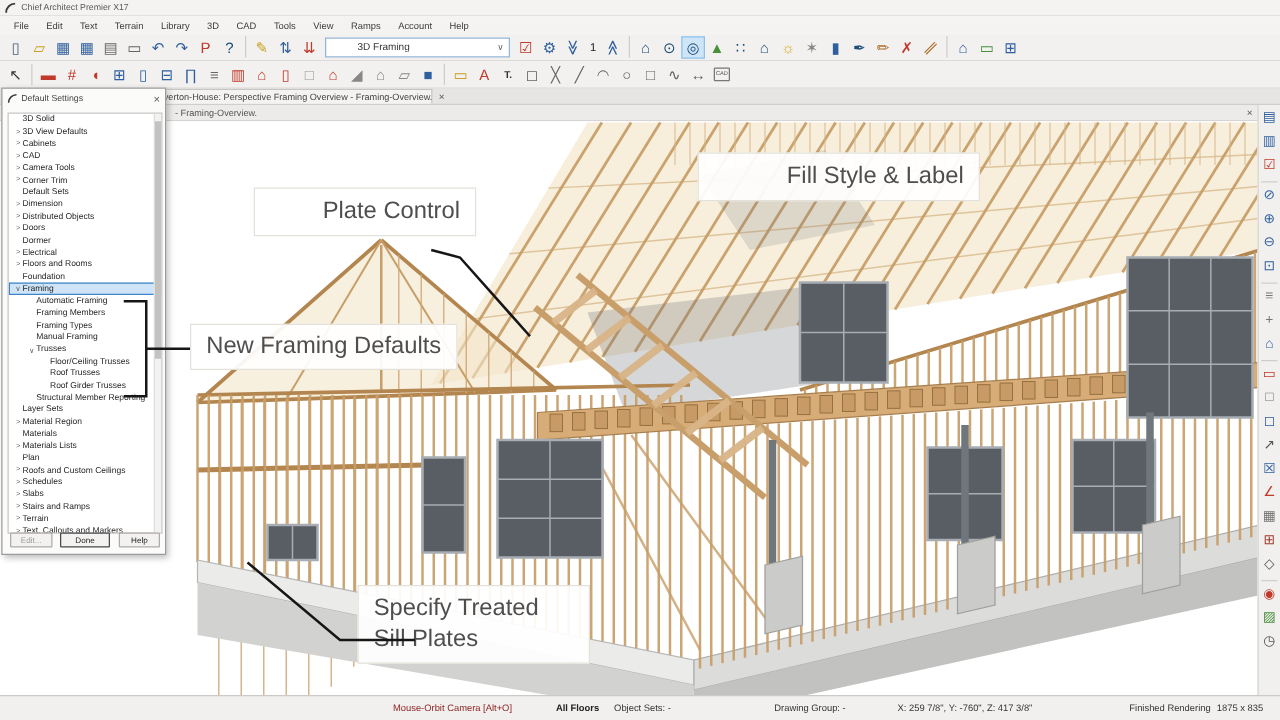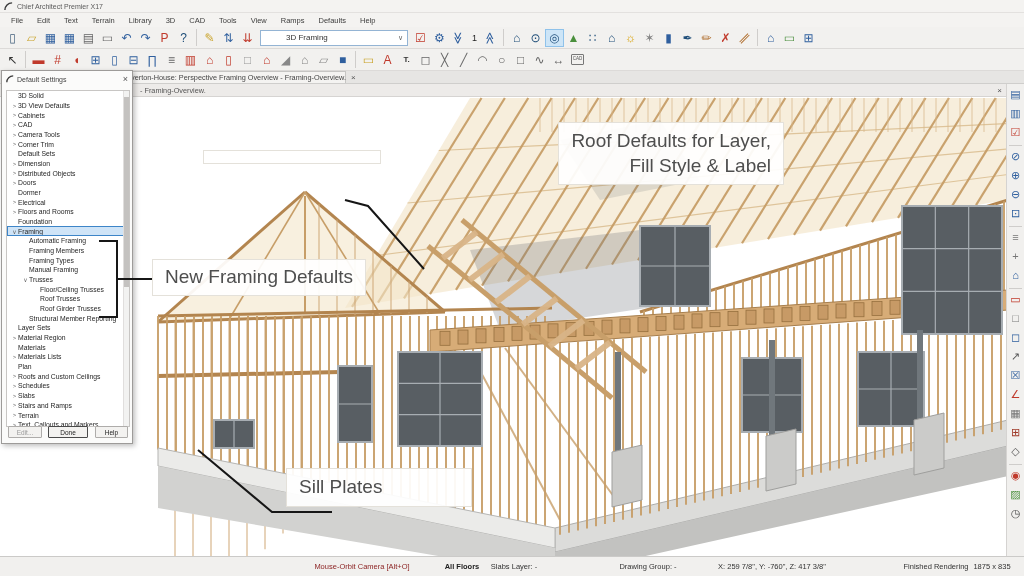--- a/index.html
+++ b/index.html
@@ -88,21 +88,21 @@
       <span>File</span>
       <span>Edit</span>
       <span>Text</span>
       <span>Terrain</span>
       <span>Library</span>
       <span>3D</span>
       <span>CAD</span>
       <span>Tools</span>
       <span>View</span>
       <span>Ramps</span>
-      <span>Defaults</span>
+      <span>Account</span>
       <span>Help</span>
     </div>
 
   <div class="tbar" id="tb1">
       <span class="ic">
         <span style="color: rgb(68, 97, 125);">▯</span>
       </span>
       <span class="ic">
         <span style="color: rgb(201, 162, 39);">▱</span>
       </span>
@@ -691,29 +691,30 @@
       </span>
       <span class="ic">
         <span style="color: rgb(74, 143, 60);">▨</span>
       </span>
       <span class="ic">
         <span style="color: rgb(85, 85, 85);">◷</span>
       </span>
     </div>
 
   <div class="note" style="left:203px;top:150px;width:152px;text-align:right;">
+    <div>Plate Control</div>
   </div>
   <div class="note" style="left:558px;top:122px;width:200px;text-align:right;">
-    <div>Roof Defaults for Layer,</div>
     <div>Fill Style &amp; Label</div>
   </div>
   <div class="note" style="left:152px;top:259px;padding:5px 12px;">
     <div>New Framing Defaults</div>
   </div>
   <div class="note" style="left:286px;top:468px;width:160px;">
+    <div>Specify Treated</div>
     <div>Sill Plates</div>
   </div>
 
   <div class="dialog">
     <div class="dlg-title">
       <svg width="8" height="8" viewBox="0 0 10 10">
         <path d="M1,9 A8,8 0 0 1 9,1" fill="none" stroke="#3a3a3a" stroke-width="1.6"></path>
       </svg>
       <span class="t">Default Settings</span>
       <span class="close">×</span>
@@ -874,20 +875,20 @@
   <svg id="leads">
     <polyline points="99,241 117,241 117,317 99,317" fill="none" stroke="#161616" stroke-width="2"></polyline>
     <line x1="117" y1="279" x2="152" y2="279" stroke="#161616" stroke-width="2"></line>
     <polyline points="345,200 368,206 424,269" fill="none" stroke="#161616" stroke-width="2"></polyline>
     <polyline points="332,512 272,512 198,450" fill="none" stroke="#161616" stroke-width="2"></polyline>
   </svg>
 
   <div class="statusbar">
     <span class="cam" style="left:362px;">Mouse-Orbit Camera [Alt+O]</span>
     <span class="floors" style="left:462px;">All Floors</span>
-    <span style="left:514px;">Slabs Layer: -</span>
+    <span style="left:514px;">Object Sets: -</span>
     <span style="left:648px;">Drawing Group: -</span>
     <span style="left:772px;">X: 259 7/8", Y: -760", Z: 417 3/8"</span>
     <span style="left:936px;">Finished Rendering</span>
     <span style="left:992px;text-align:center;">1875 x 835</span>
   </div>
 
 </div>
 
 </body></html>

